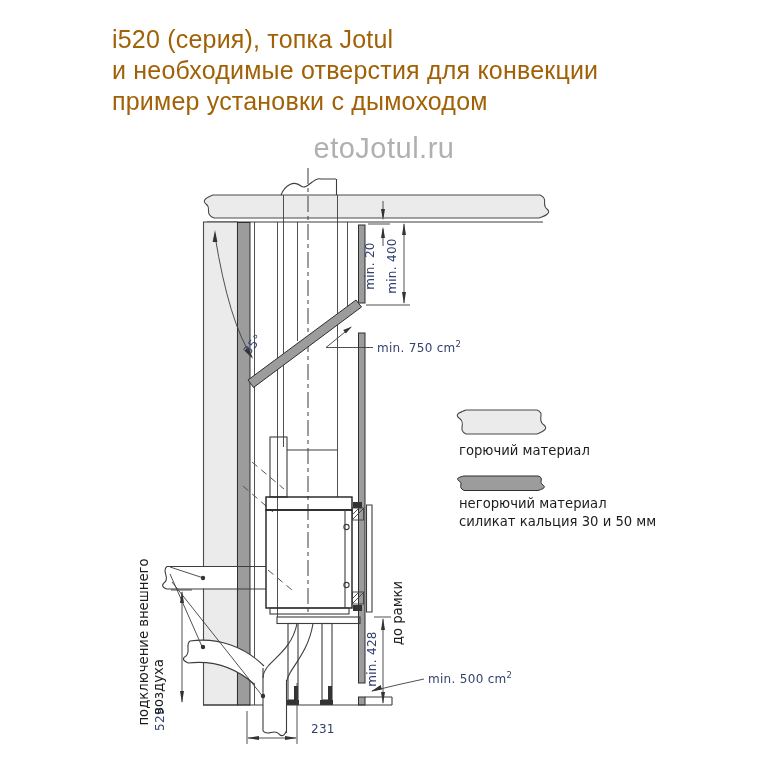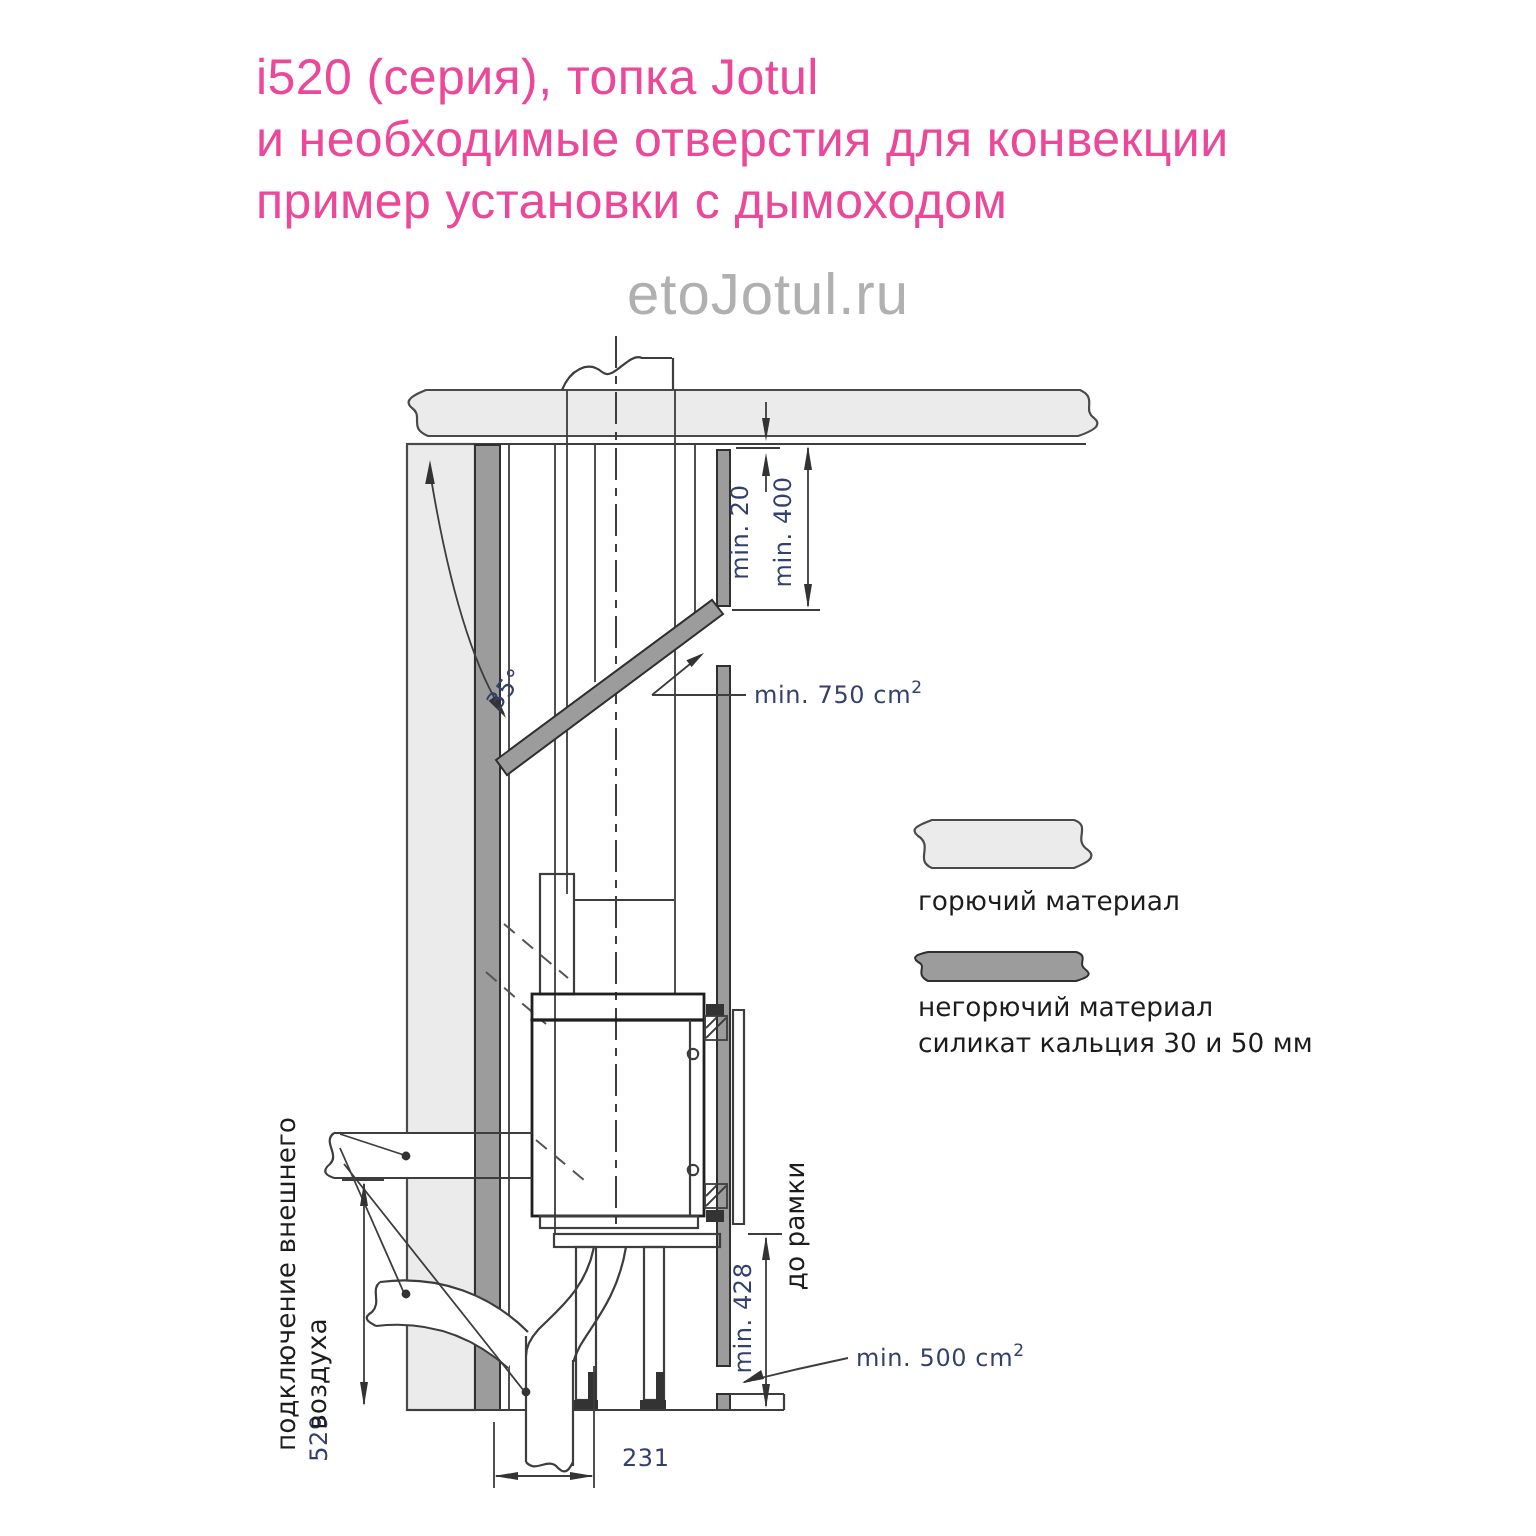--- a/index.html
+++ b/index.html
@@ -1,19 +1,19 @@
 <!DOCTYPE html>
 <html><head>
 <meta charset="utf-8">
 <style>
   html,body{margin:0;padding:0;background:#ffffff;}
   .page{position:relative;width:768px;height:768px;background:#fff;overflow:hidden;
         font-family:"Liberation Sans",sans-serif;}
   .title{position:absolute;left:112px;top:24px;font-size:25px;line-height:31px;
-         color:#ec4899;letter-spacing:.2px;margin-left:16px;}
+         color:#a16207;letter-spacing:.2px;}
   .watermark{position:absolute;left:0;right:0;top:132px;text-align:center;
              font-size:29px;color:#b0b0b0;letter-spacing:.5px;}
   svg{position:absolute;left:0;top:0;}
   .ln{stroke:#3d3d3d;stroke-width:1.1;fill:none;}
   .ln2{stroke:#1f1f1f;stroke-width:1.4;fill:none;}
   .thin{stroke:#3d3d3d;stroke-width:0.9;fill:none;}
   .comb{fill:#ebebeb;stroke:#4a4a4a;stroke-width:1.1;}
   .noncomb{fill:#9c9c9c;stroke:#2f2f2f;stroke-width:1;}
   .arrow{fill:#333;stroke:none;}
   .dot{fill:#333;stroke:none;}

